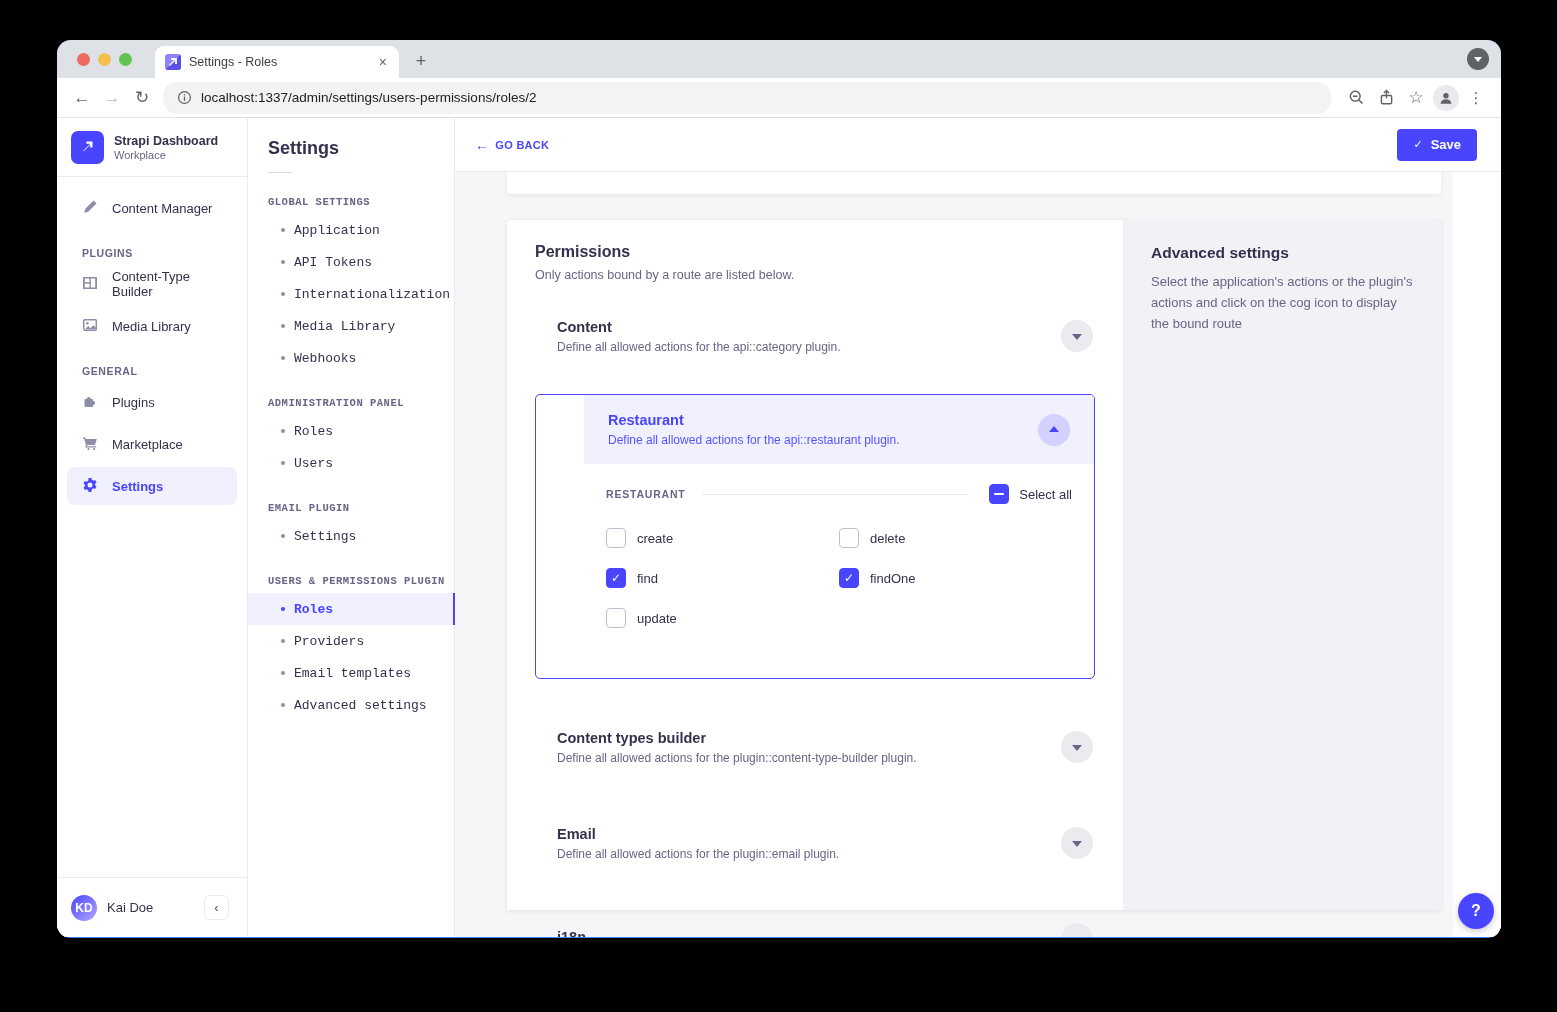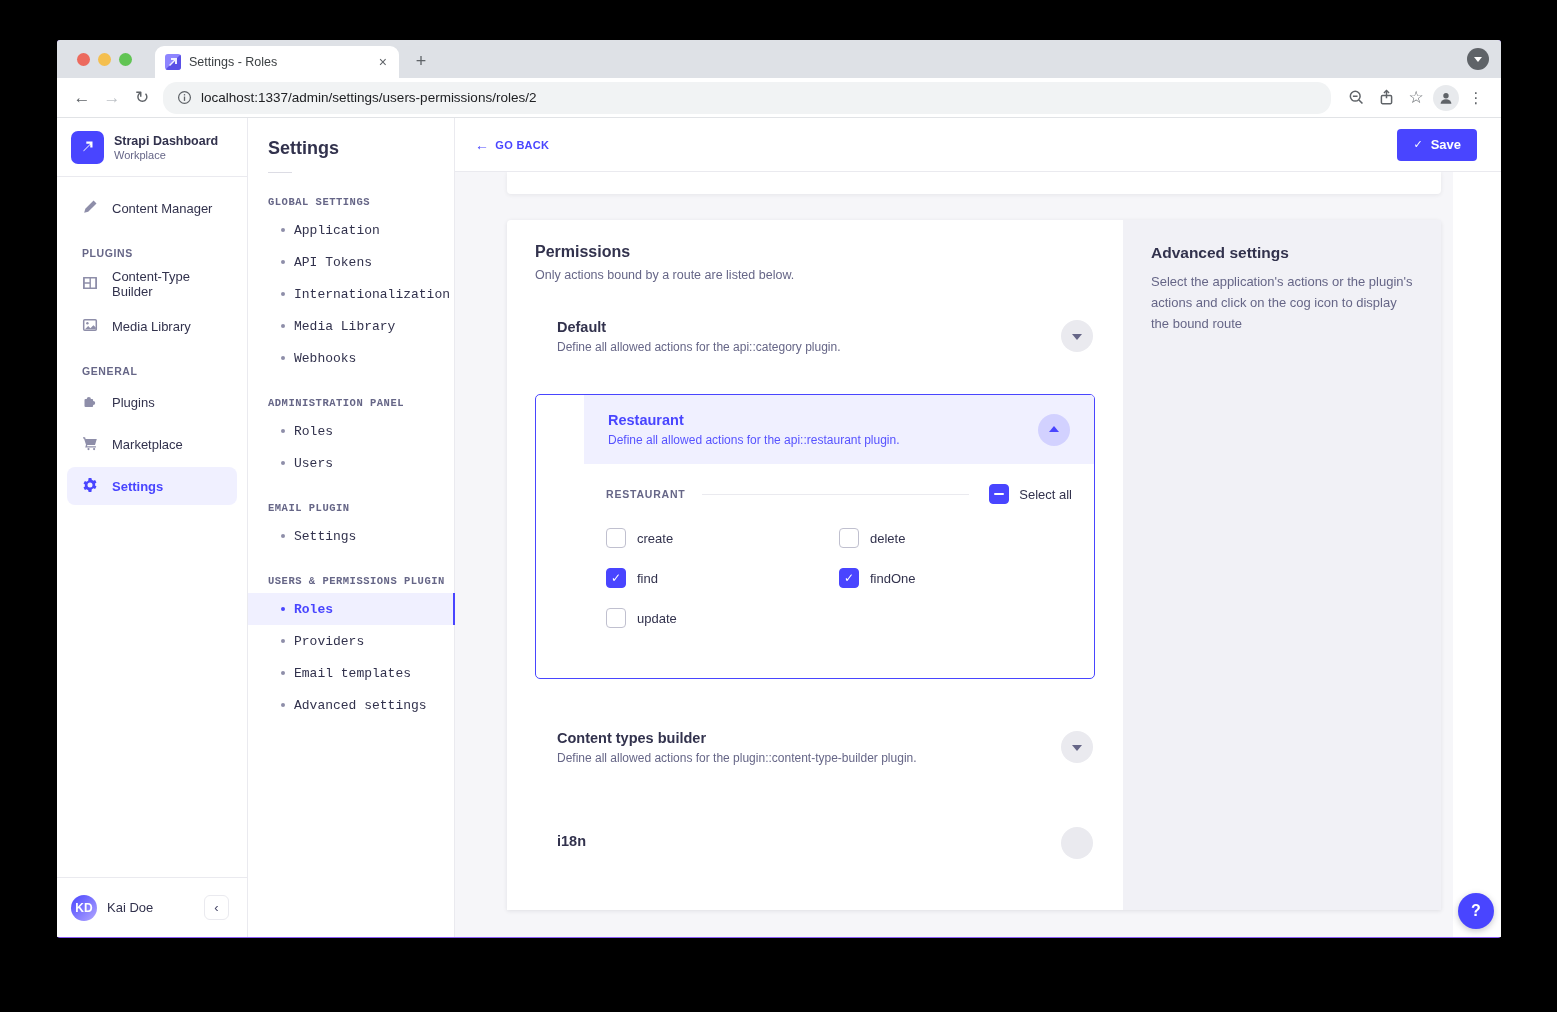--- a/index.html
+++ b/index.html
@@ -1,21 +1,21 @@
 <!DOCTYPE html>
 <html><head>
 <meta charset="utf-8">
 <style>
   * { box-sizing: border-box; margin: 0; padding: 0; }
   html,body { width:1557px; height:1012px; }
   body { background:#000; position:relative; overflow:hidden;
          font-family:"Liberation Sans","DejaVu Sans",sans-serif; }
 
   .window { position:absolute; left:57px; top:40px; width:1444px; height:898px;
-            border-radius:3px; overflow:hidden; background:#8b5cf6; }
+            border-radius:14px; overflow:hidden; background:#3b82f6; }
 
   
   .tabstrip { height:38px; background:#DEE1E6; position:relative; display:flex; align-items:flex-end; }
   .traffic { position:absolute; left:20px; top:13px; display:flex; gap:8px; }
   .tl { width:13px; height:13px; border-radius:50%; }
   .tl.red{ background:#EC6A5E; } .tl.yellow{ background:#F4BF4F; } .tl.green{ background:#61C454; }
   .tab { position:absolute; left:98px; bottom:0; width:244px; height:32px; background:#fff;
          border-radius:9px 9px 0 0; display:flex; align-items:center; padding:0 10px; gap:8px; }
   .favicon { width:16px; height:16px; border-radius:3px; background:#8E85FF; position:relative; overflow:hidden; flex:0 0 16px; }
   .favicon svg { position:absolute; inset:0; }
@@ -369,21 +369,21 @@
         <div class="right-strip"></div>
         <div class="card-remnant"></div>
 
         <div class="maincard">
           <div class="permcol">
             <div class="perm-title">Permissions</div>
             <div class="perm-sub">Only actions bound by a route are listed below.</div>
 
             <div class="acc-row firstrow">
               <div>
-                <div class="acc-title">Default</div>
+                <div class="acc-title">Content</div>
                 <div class="acc-desc">Define all allowed actions for the api::category plugin.</div>
               </div>
               <button class="disc">
                   <i class="tri-down"></i>
                 </button>
             </div>
 
             <div class="acc-card">
               <div class="acc-card-head">
                 <div>
@@ -437,20 +437,29 @@
             <div class="acc-row" style="margin-top:40px">
               <div>
                 <div class="acc-title">Content types builder</div>
                 <div class="acc-desc">Define all allowed actions for the plugin::content-type-builder plugin.</div>
               </div>
               <button class="disc">
                   <i class="tri-down"></i>
                 </button>
             </div>
 
+            <div class="acc-row" style="margin-top:40px">
+              <div>
+                <div class="acc-title">Email</div>
+                <div class="acc-desc">Define all allowed actions for the plugin::email plugin.</div>
+              </div>
+              <button class="disc">
+                  <i class="tri-down"></i>
+                </button>
+            </div>
 
             <div class="acc-row" style="margin-top:40px">
               <div>
                 <div class="acc-title">i18n</div>
                 <div class="acc-desc"></div>
               </div>
               <button class="disc"></button>
             </div>
           </div>
 

